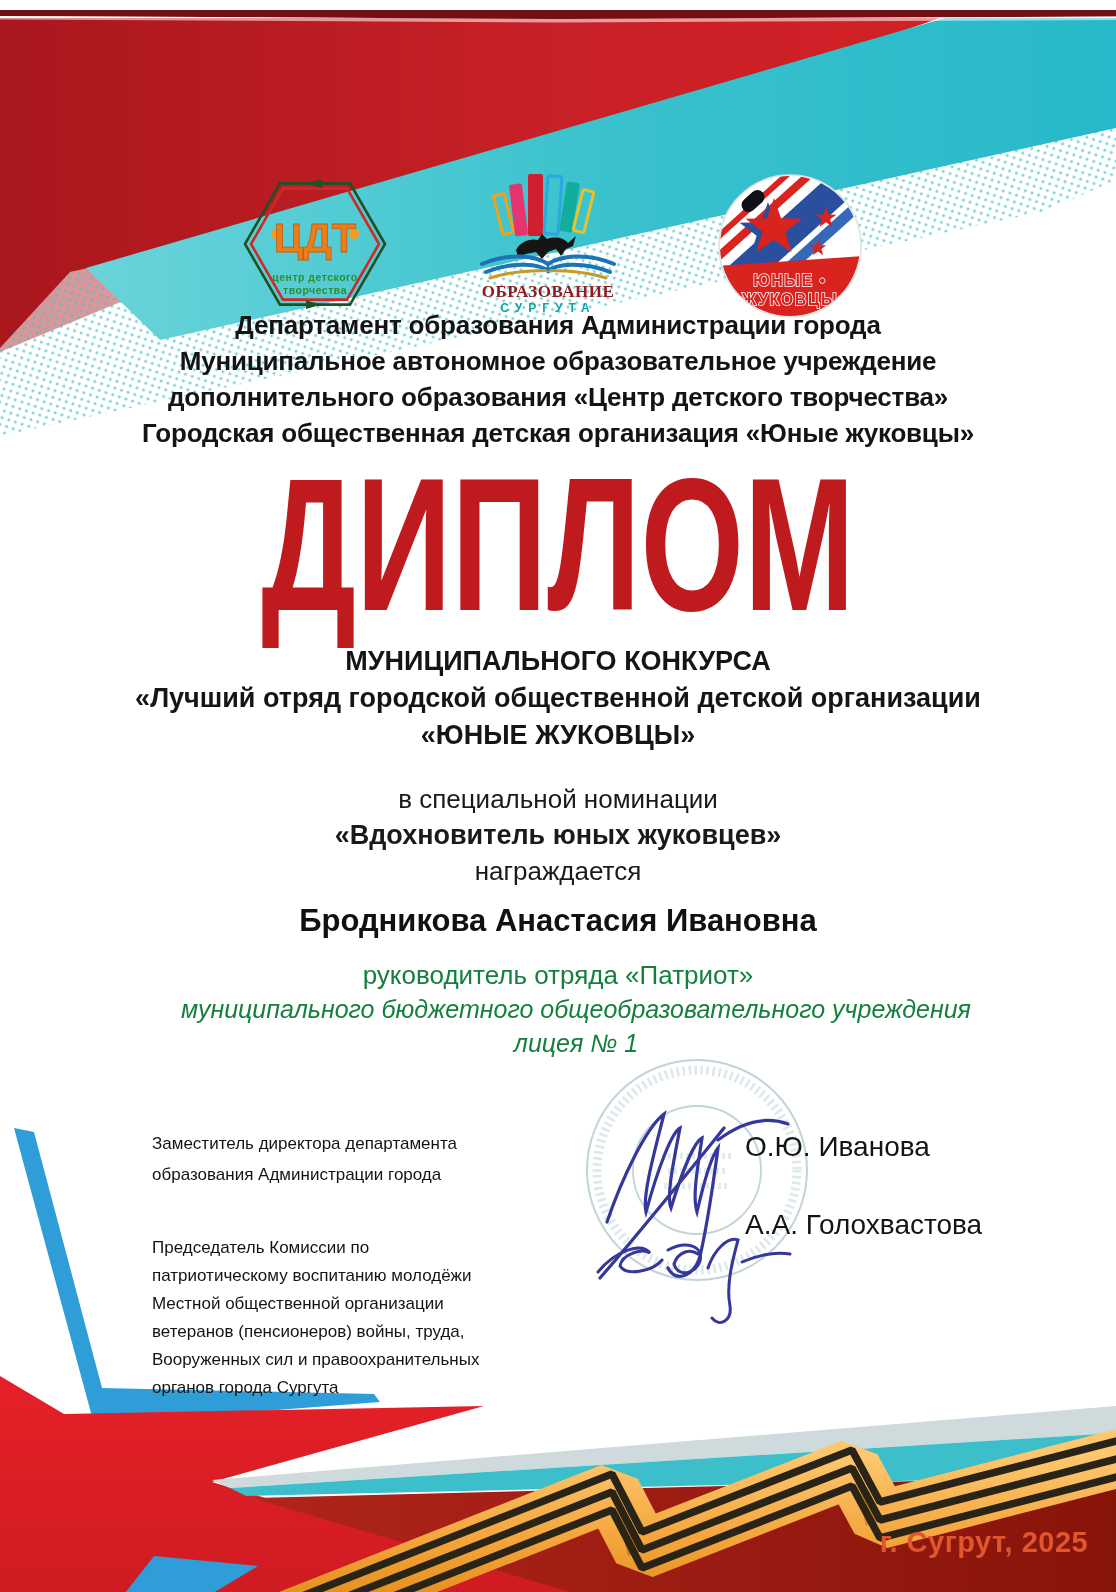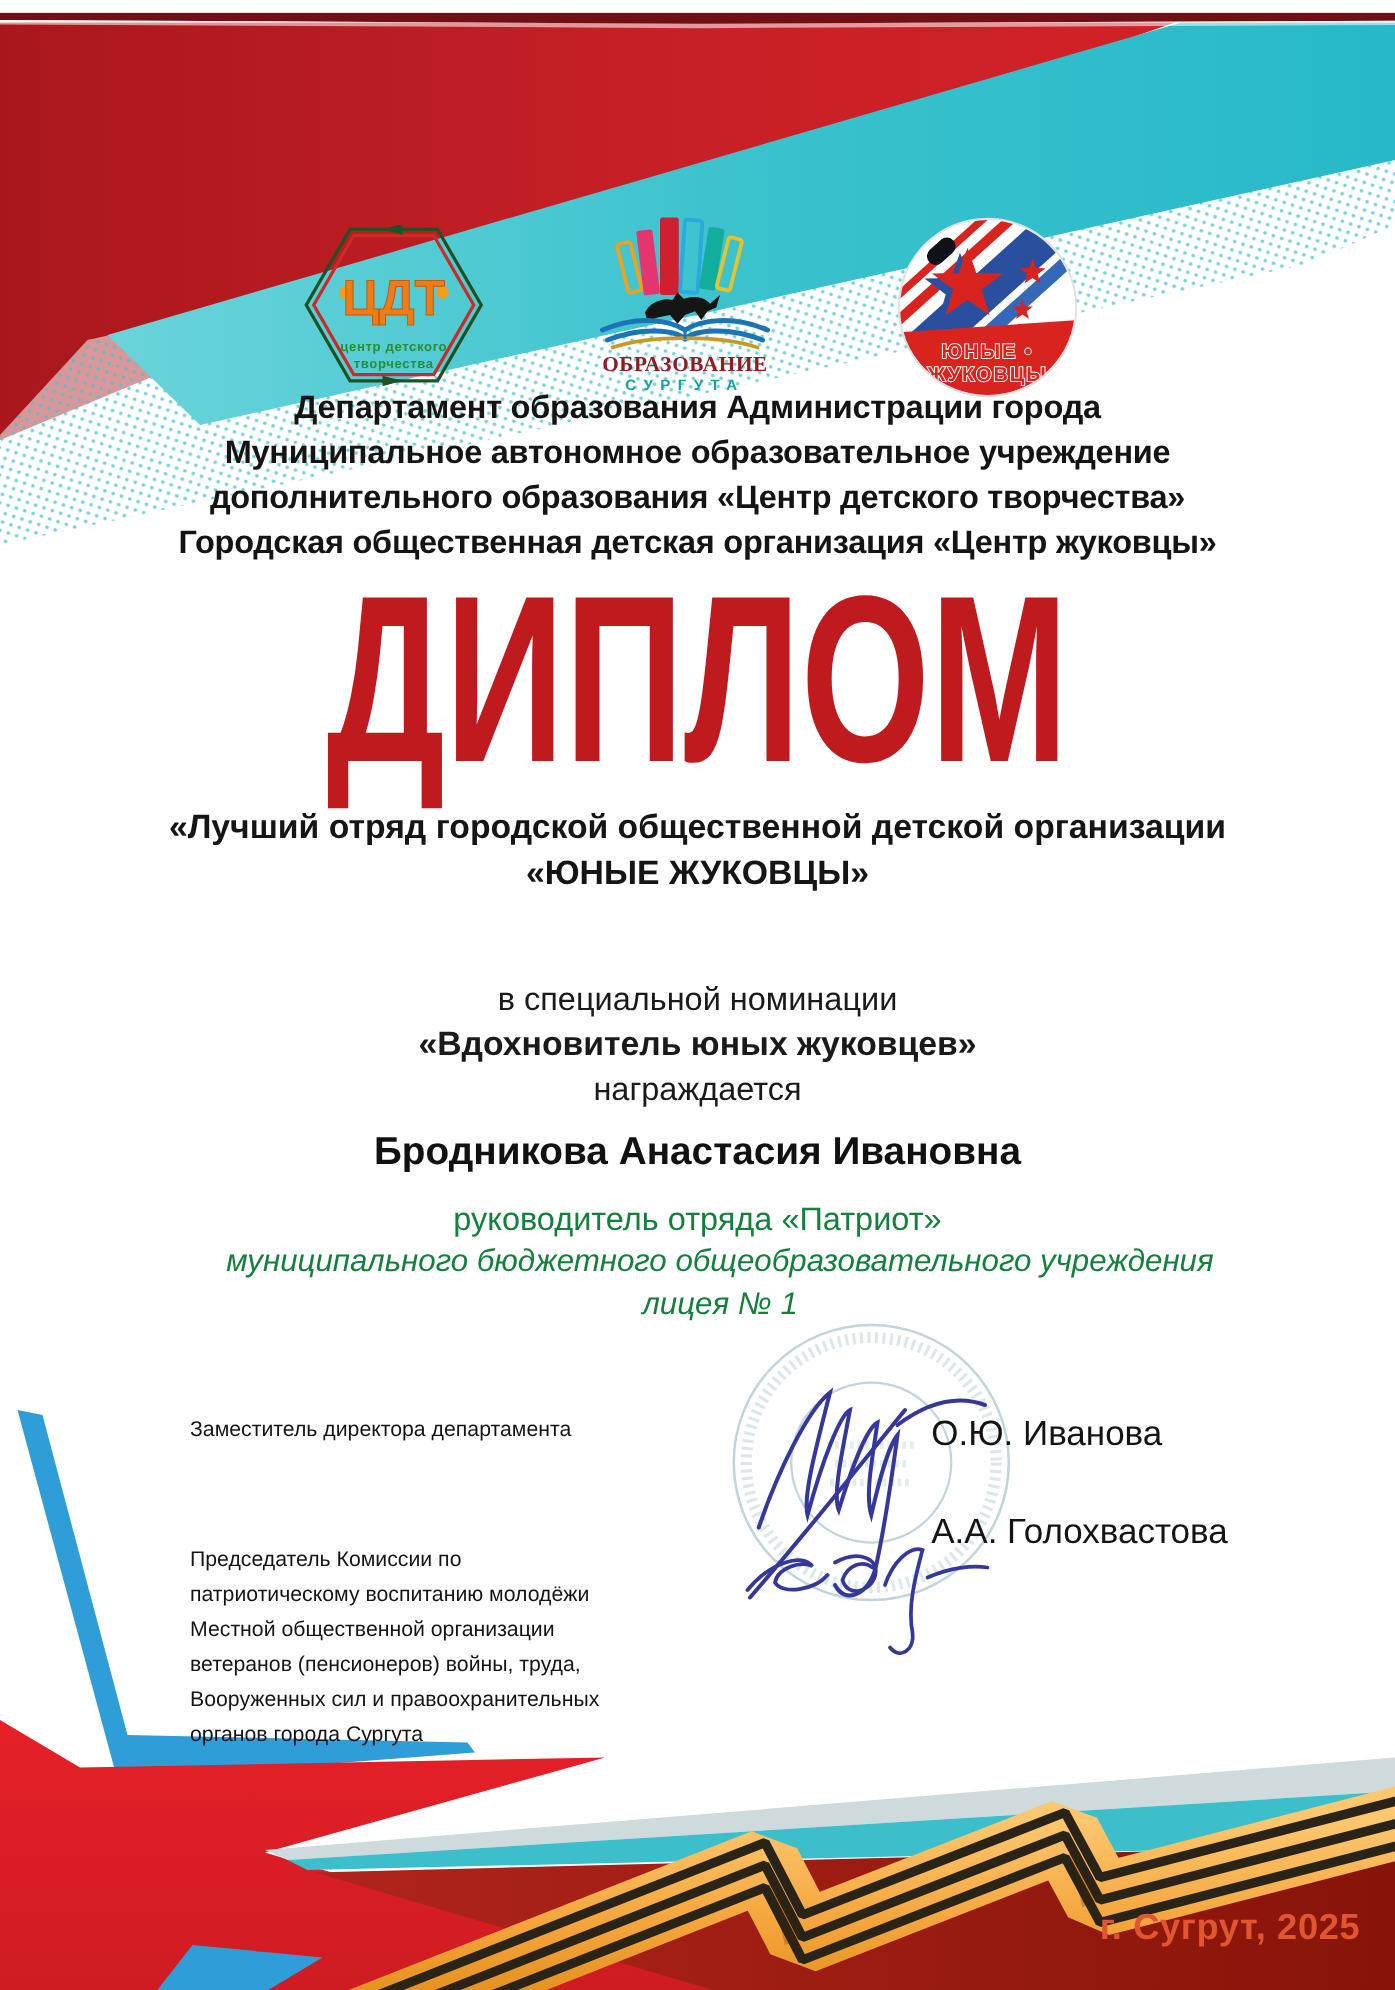--- a/index.html
+++ b/index.html
@@ -114,26 +114,27 @@
         <text x="74" y="114" text-anchor="middle" font-family="Liberation Sans,sans-serif" font-size="16" font-weight="bold" letter-spacing="1.5" fill="#d8231f" stroke="#ffffff" stroke-width="1.5" paint-order="stroke">ЮНЫЕ •</text>
         <text x="74" y="133" text-anchor="middle" font-family="Liberation Sans,sans-serif" font-size="16" font-weight="bold" letter-spacing="1.5" fill="#d8231f" stroke="#ffffff" stroke-width="1.5" paint-order="stroke">ЖУКОВЦЫ</text>
       </g>
     </svg>
   </div>
 
   <div class="centered org-header">
     <div>Департамент образования Администрации города</div>
     <div>Муниципальное автономное образовательное учреждение</div>
     <div>дополнительного образования «Центр детского творчества»</div>
-    <div>Городская общественная детская организация «Центр жуковцы»</div>
+    <div>Городская общественная детская организация «Юные жуковцы»</div>
   </div>
 
   <div class="centered title">ДИПЛОМ</div>
 
   <div class="centered contest">
+    <div>МУНИЦИПАЛЬНОГО КОНКУРСА</div>
     <div>«Лучший отряд городской общественной детской организации</div>
     <div>«ЮНЫЕ ЖУКОВЦЫ»</div>
   </div>
 
   <div class="centered nomination">
     <div>в специальной номинации</div>
     <div class="strong">«Вдохновитель юных жуковцев»</div>
     <div>награждается</div>
   </div>
 
@@ -163,20 +164,21 @@
     <g fill="none" stroke="#35379b" stroke-width="3" stroke-linecap="round">
       <path d="M598,1262 C616,1240 642,1232 650,1243 C642,1238 622,1244 620,1256 C626,1266 652,1262 662,1250"></path>
       <path d="M668,1240 C686,1230 704,1236 700,1251 C696,1264 678,1268 674,1254 C678,1242 690,1238 698,1244"></path>
       <path d="M708,1258 C714,1240 728,1226 738,1230 C732,1252 726,1276 730,1296 C732,1310 720,1318 712,1308"></path>
       <path d="M742,1252 C760,1244 778,1242 790,1244"></path>
     </g>
   </svg>
 
   <div class="sig-titles sig-block-1">
     <div>Заместитель директора департамента</div>
+    <div>образования Администрации города</div>
   </div>
   <div class="sig-name sig-name-1">О.Ю. Иванова</div>
 
   <div class="sig-titles sig-block-2">
     <div>Председатель Комиссии по</div>
     <div>патриотическому воспитанию молодёжи</div>
     <div>Местной общественной организации</div>
     <div>ветеранов (пенсионеров) войны, труда,</div>
     <div>Вооруженных сил и правоохранительных</div>
     <div>органов города Сургута</div>

